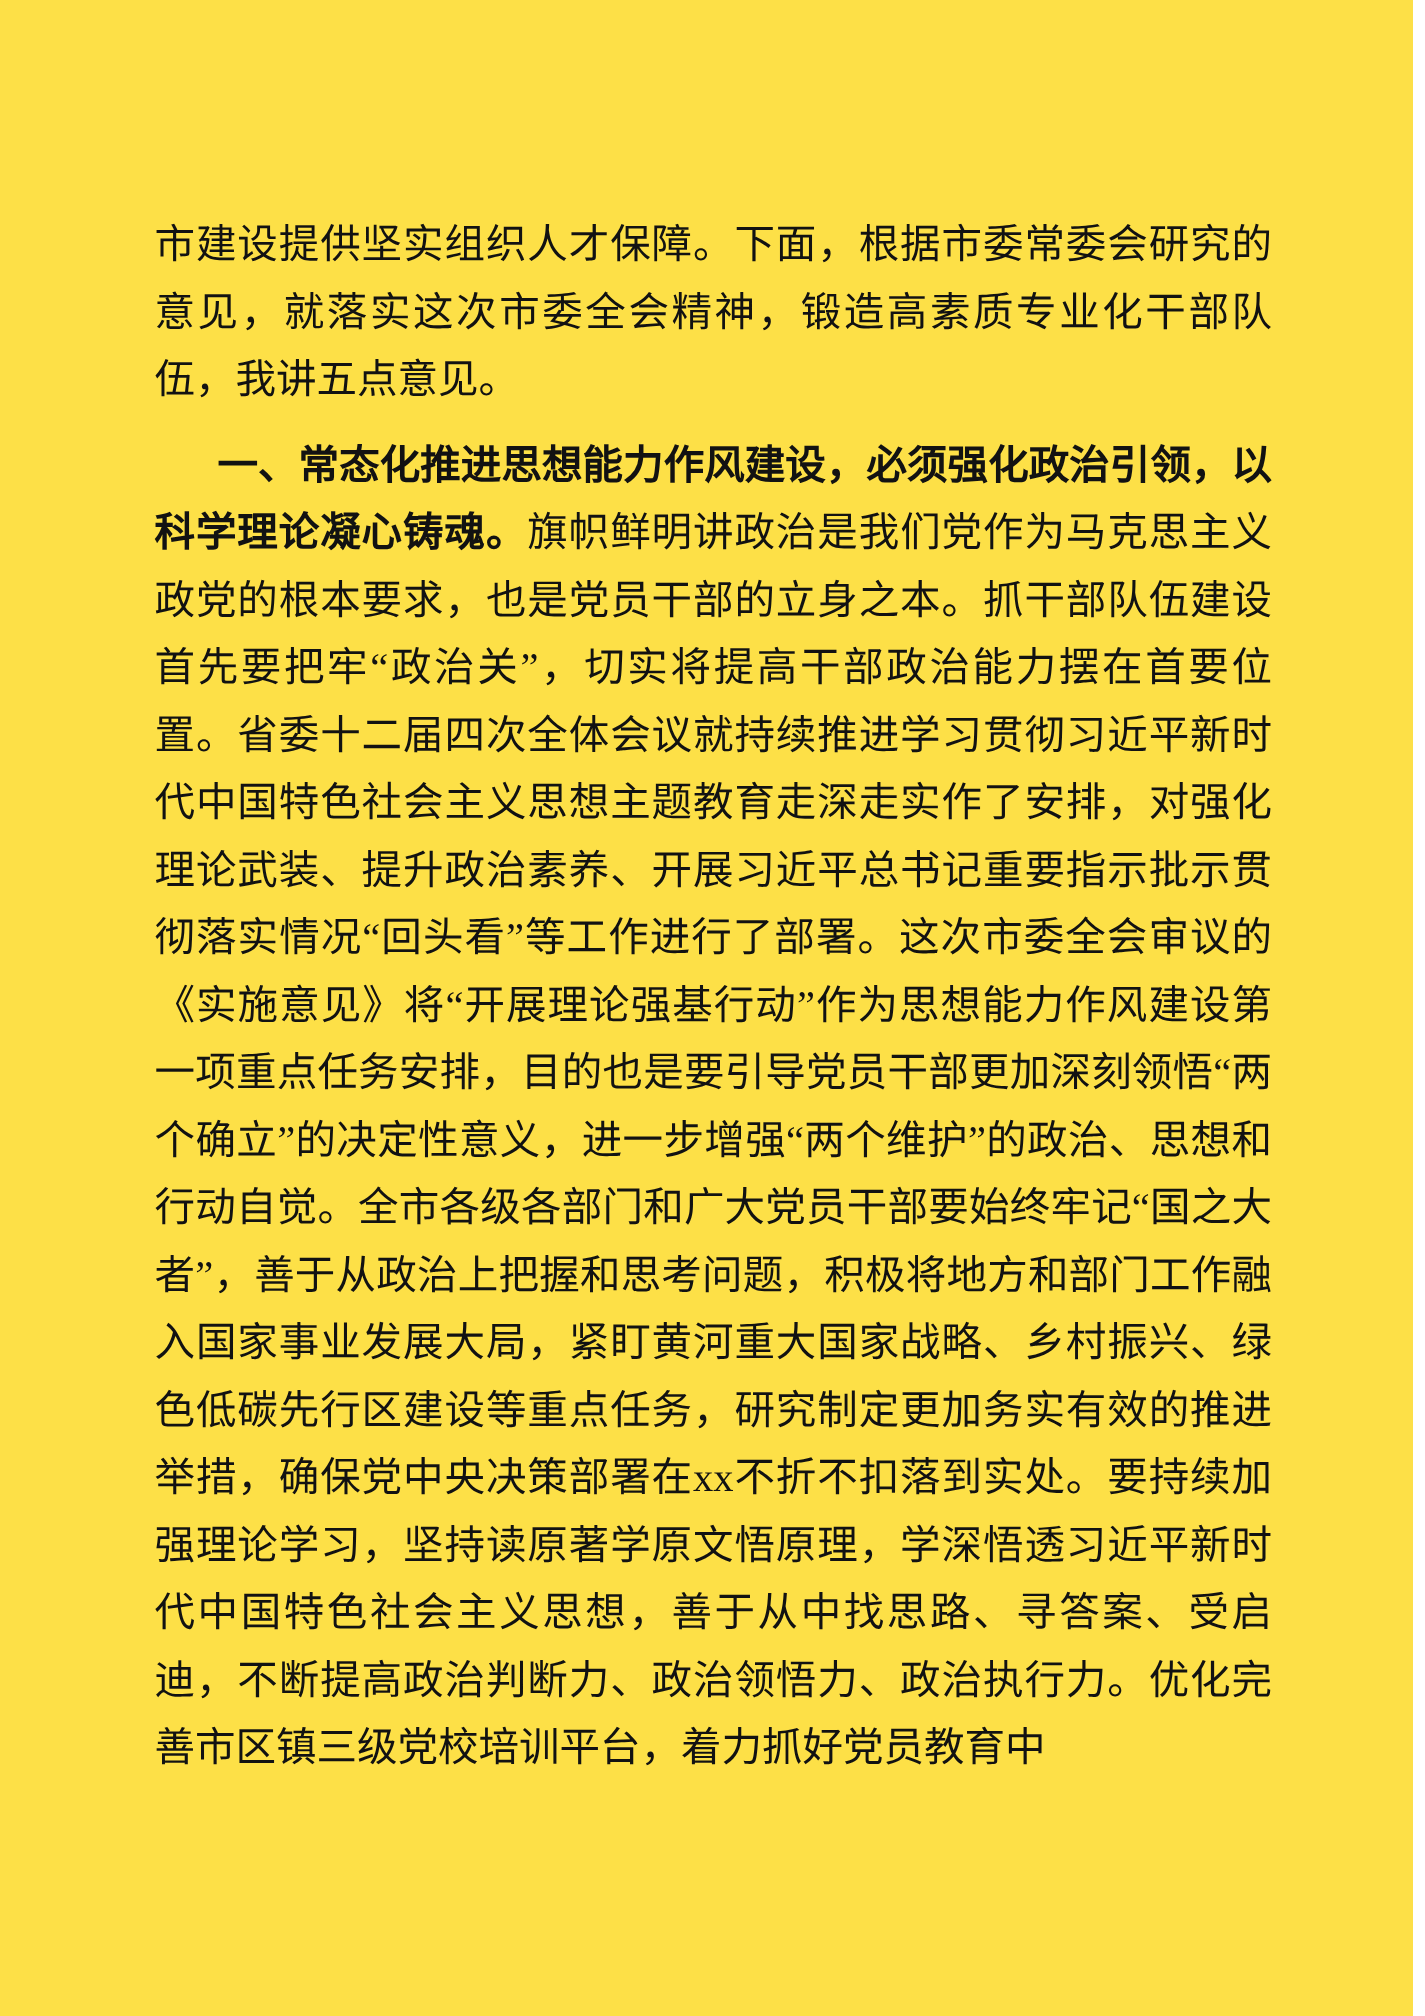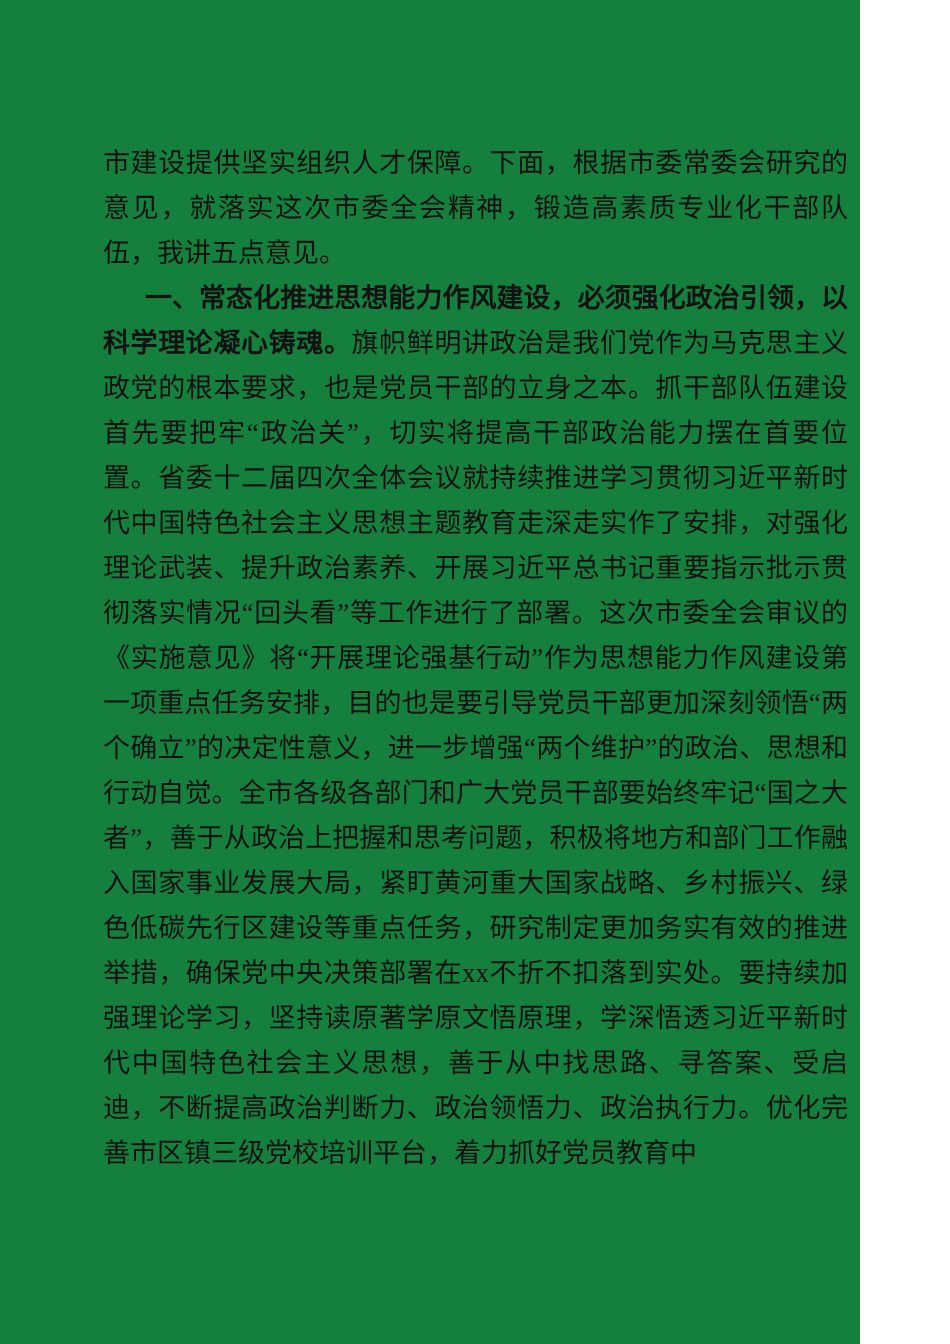--- a/index.html
+++ b/index.html
@@ -10,44 +10,44 @@
     width: 950px;
     height: 1344px;
     background: #ffffff;
     position: relative;
     font-family: "Liberation Serif", "DejaVu Serif", serif;
   }
   .page {
     position: absolute;
     left: 0;
     top: 0;
-    width: 836px;
+    width: 942px;
     height: 1344px;
-    background: #15803d;
+    background: #fde047;
     overflow: hidden;
-    padding-left: 24px;
   }
   .content {
     position: absolute;
     left: 103px;
     top: 141px;
     width: 745px;
     color: #121212;
   }
   .para {
     margin: 0;
     font-size: 27px;
     line-height: 45px;
     text-align: justify;
     text-justify: inter-character;
     word-break: normal;
     overflow-wrap: break-word;
   }
   .indented {
     text-indent: 42px;
+    margin-top: 12px;
   }
   .heading {
     font-weight: 700;
     font-family: "Liberation Sans", "DejaVu Sans", sans-serif;
   }
 </style>
 </head>
 <body>
 
 <div class="page">

